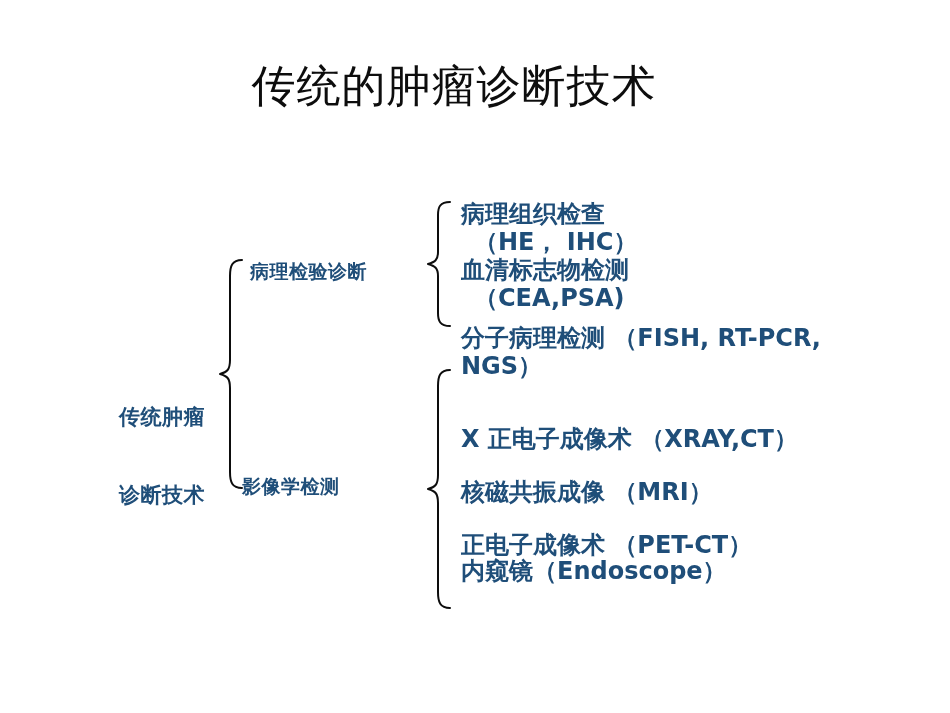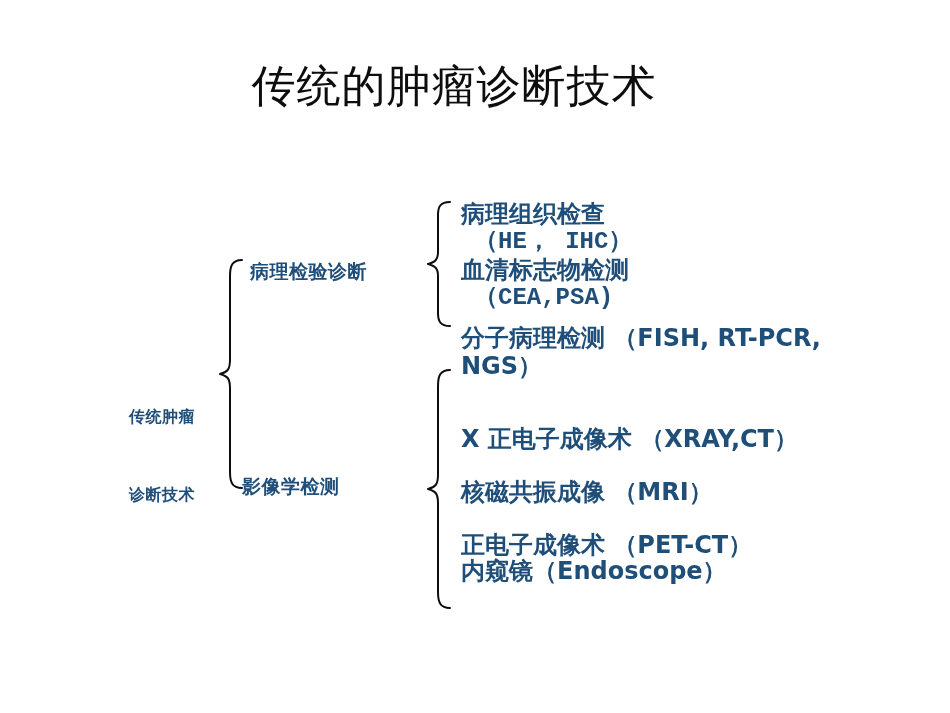--- a/index.html
+++ b/index.html
@@ -44,21 +44,21 @@
     font-weight: bold;
     white-space: pre;
   }
 
   
   .root-node {
     left: 92px;
     top: 352px;
     width: 140px;
     text-align: center;
-    font-size: 16px;
+    font-size: 21px;
     line-height: 26px;
     letter-spacing: 0.5px;
   }
   .root-node .ln { display: block; white-space: pre; }
 
   
   .cat-node {
     font-size: 19px;
     line-height: 26px;
     letter-spacing: 0.5px;
@@ -69,21 +69,21 @@
   
   .leaf {
     position: absolute;
     left: 461px;
     color: #1F4E79;
     font-weight: bold;
     font-size: 24px;
     line-height: 28px;
     white-space: pre;
   }
-  .leaf.indent { left: 474px; font-family: Liberation Mono, monospace; }
+  .leaf.indent { left: 474px; }
 
   .leaf-histology   { top: 200px; }
   .leaf-histology-p { top: 228px; }
   .leaf-serum       { top: 256px; }
   .leaf-serum-p     { top: 284px; }
   .leaf-molecular   { top: 324px; width: 420px; white-space: normal; }
 
   .leaf-ultrasound  { top: 370px; }
   .leaf-xray        { top: 425px; }
   .leaf-mri         { top: 478px; }

